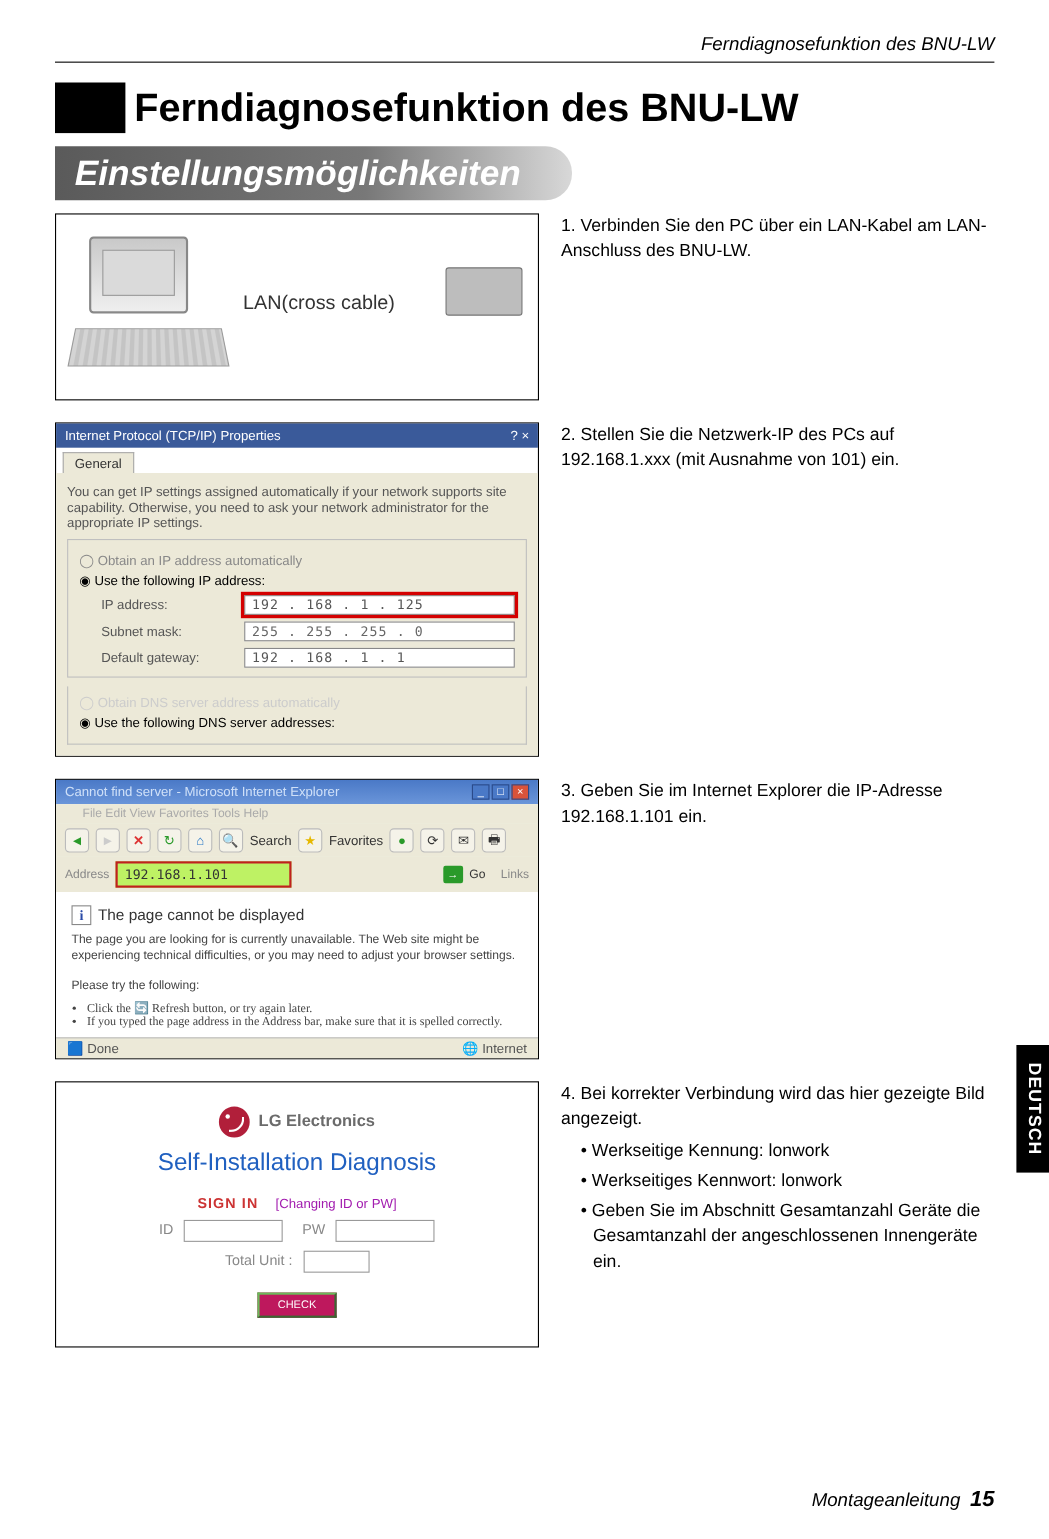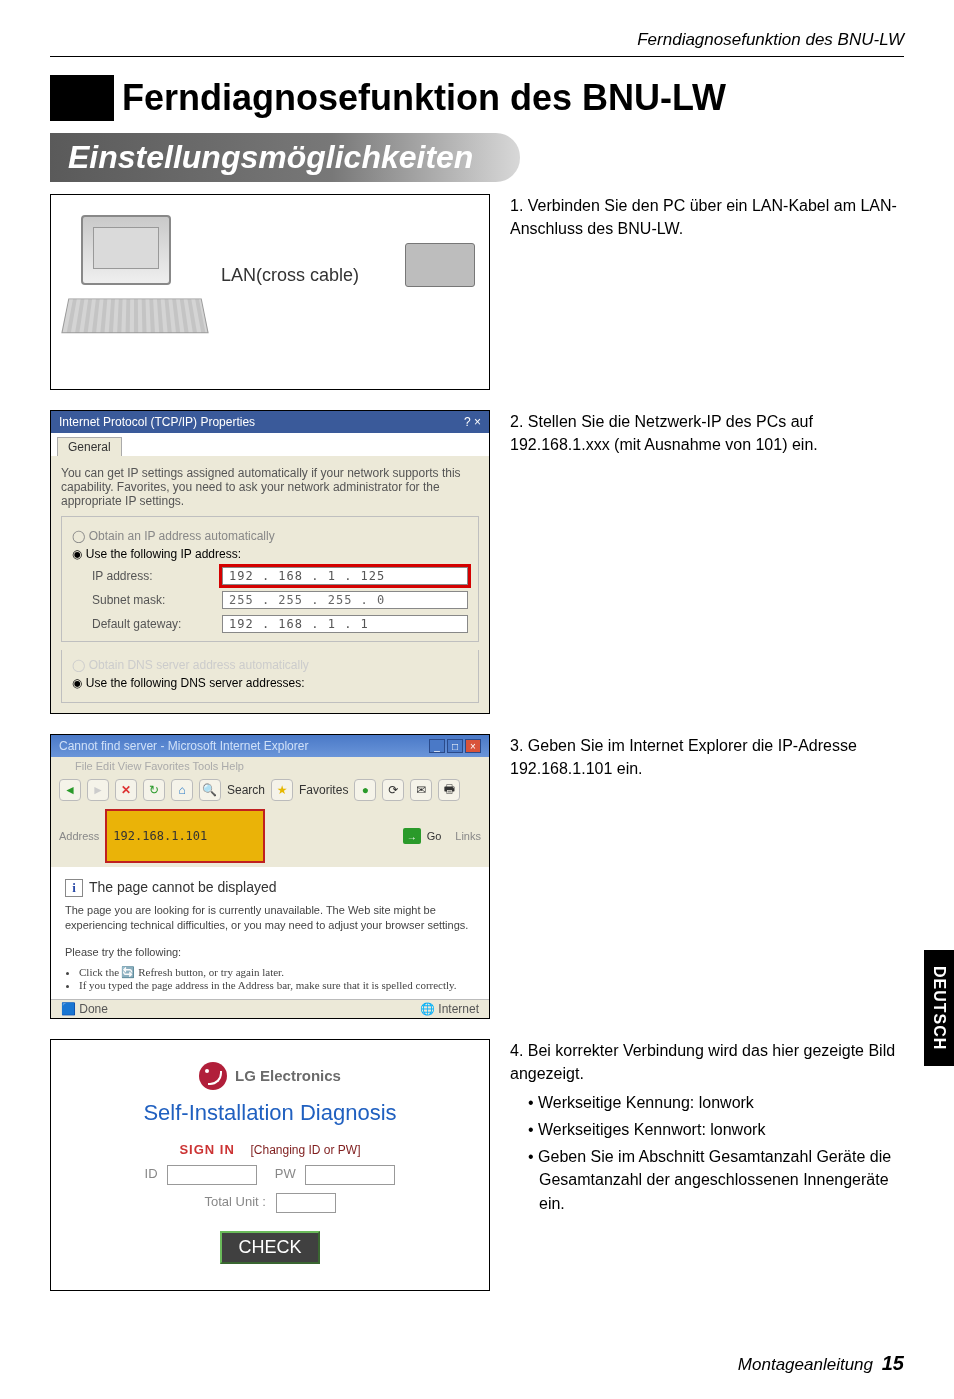--- a/index.html
+++ b/index.html
@@ -73,21 +73,21 @@
       list-style: none;
     }
     .sub-list li {
       text-indent: -11px;
       padding-left: 11px;
       margin-bottom: 4px;
     }
     .sub-list li::before { content: "• "; }
     
     .fig1 {
-      height: 196px;
+      height: 170px;
       position: relative;
     }
     .monitor {
       position:absolute; left:30px; top:20px; width:90px; height:70px;
       background: linear-gradient(#c9c9c9,#efefef);
       border:2px solid #888; border-radius:4px;
     }
     .monitor::after{
       content:""; position:absolute; left:10px; top:10px; right:10px; bottom:14px;
       background:#dadada; border:1px solid #999;
@@ -152,21 +152,21 @@
     .ie-tool .ico {
       width:22px; height:22px; border:1px solid #bbb; border-radius:4px;
       display:inline-flex; align-items:center; justify-content:center; font-size:12px;
       background:#f5f3e9;
     }
     .ie-tool .txt { font-size:12px; color:#333; }
     .ie-addr {
       background:#ece9d8; padding:4px 8px; display:flex; align-items:center; gap:6px;
     }
     .addr-input {
-      flex:0 0 160px; border:2px solid #c02020; background:#eab308; padding:18px 6px;
+      flex:0 0 160px; border:2px solid #c02020; background:#bef264; padding:3px 6px;
       font-size:12px; font-family:monospace;
     }
     .go-btn {
       background:#2a9a2a; color:#fff; font-size:10px; width:18px; height:16px;
       display:inline-flex; align-items:center; justify-content:center; border-radius:2px;
     }
     .ie-body { background:#fff; padding:12px 14px 8px 14px; }
     .ie-body h4 { font-size:14px; margin:0 0 8px 24px; font-weight:normal; color:#333; position:relative; }
     .info-i {
       position:absolute; left:-24px; top:0; width:18px; height:18px; border:1px solid #888;
@@ -194,29 +194,29 @@
       left:6px; top:7px;
     }
     .lg-circle::after{
       content:""; position:absolute; border:2px solid #fff; border-left:none; border-top:none;
       width:12px; height:12px; right:5px; bottom:5px; border-radius:0 0 12px 0;
     }
     .lg-text { font-size:15px; color:#6b6b6b; font-weight:bold; }
     .self-title { color:#2060c0; font-size:22px; margin:4px 0 16px; }
     .form-row { margin:8px 0; font-size:13px; }
     .signin { color:#c33; font-weight:bold; margin-right:12px; letter-spacing:1px; }
-    .chg { color:#7f1d1d; font-size:12px;margin-top:28px; }
+    .chg { color:#a21caf; font-size:12px;margin-top:28px; }
     .txtbox {
       display:inline-block; width:90px; height:20px; border:1px solid #999; background:#fff;
       vertical-align:middle;
     }
     .lbl { color:#888; font-size:13px; margin-right:6px; }
     .check-btn {
-      display:inline-block; background:#404040; color:#fff; padding:4px 16px;
-      font-size:18px; border:2px outset #6aba5a; margin-top:10px;text-align:right;
+      display:inline-block; background:#be185d; color:#fff; padding:4px 16px;
+      font-size:10px; border:2px outset #6aba5a; margin-top:10px;text-align:right;
     }
     
     .side-tab {
       position:absolute; right:0; top:950px; background:#000; color:#fff;
       writing-mode: vertical-rl; text-orientation: mixed;
       padding:16px 6px; font-size:16px; font-weight:bold; letter-spacing:1px;
     }
     
     .footer {
       position:absolute; bottom:24px; right:50px; font-style:italic; font-size:17px;
@@ -246,21 +246,21 @@
     </div>
     <div class="step-text">1. Verbinden Sie den PC über ein LAN-Kabel am LAN-Anschluss des BNU-LW.</div>
 
     <div class="figure fig2">
       <div class="titlebar">
         <span>Internet Protocol (TCP/IP) Properties</span>
         <span>?  ×</span>
       </div>
       <span class="tab">General</span>
       <div class="panel">
-        <div>You can get IP settings assigned automatically if your network supports this capability. Favorites, you need to ask your network administrator for the appropriate IP settings.</div>
+        <div>You can get IP settings assigned automatically if your network supports site capability. Otherwise, you need to ask your network administrator for the appropriate IP settings.</div>
         <div class="fieldset">
           <div class="radio-row">◯ <span>Obtain an IP address automatically</span></div>
           <div class="radio-row sel">◉ <span>Use the following IP address:</span></div>
           <div class="ip-grid">
             <span>IP address:</span>
             <span class="ipbox red">192 . 168 . 1 . 125</span>
             <span>Subnet mask:</span>
             <span class="ipbox grey">255 . 255 . 255 .  0</span>
             <span>Default gateway:</span>
             <span class="ipbox">192 . 168 .  1  .  1</span>

